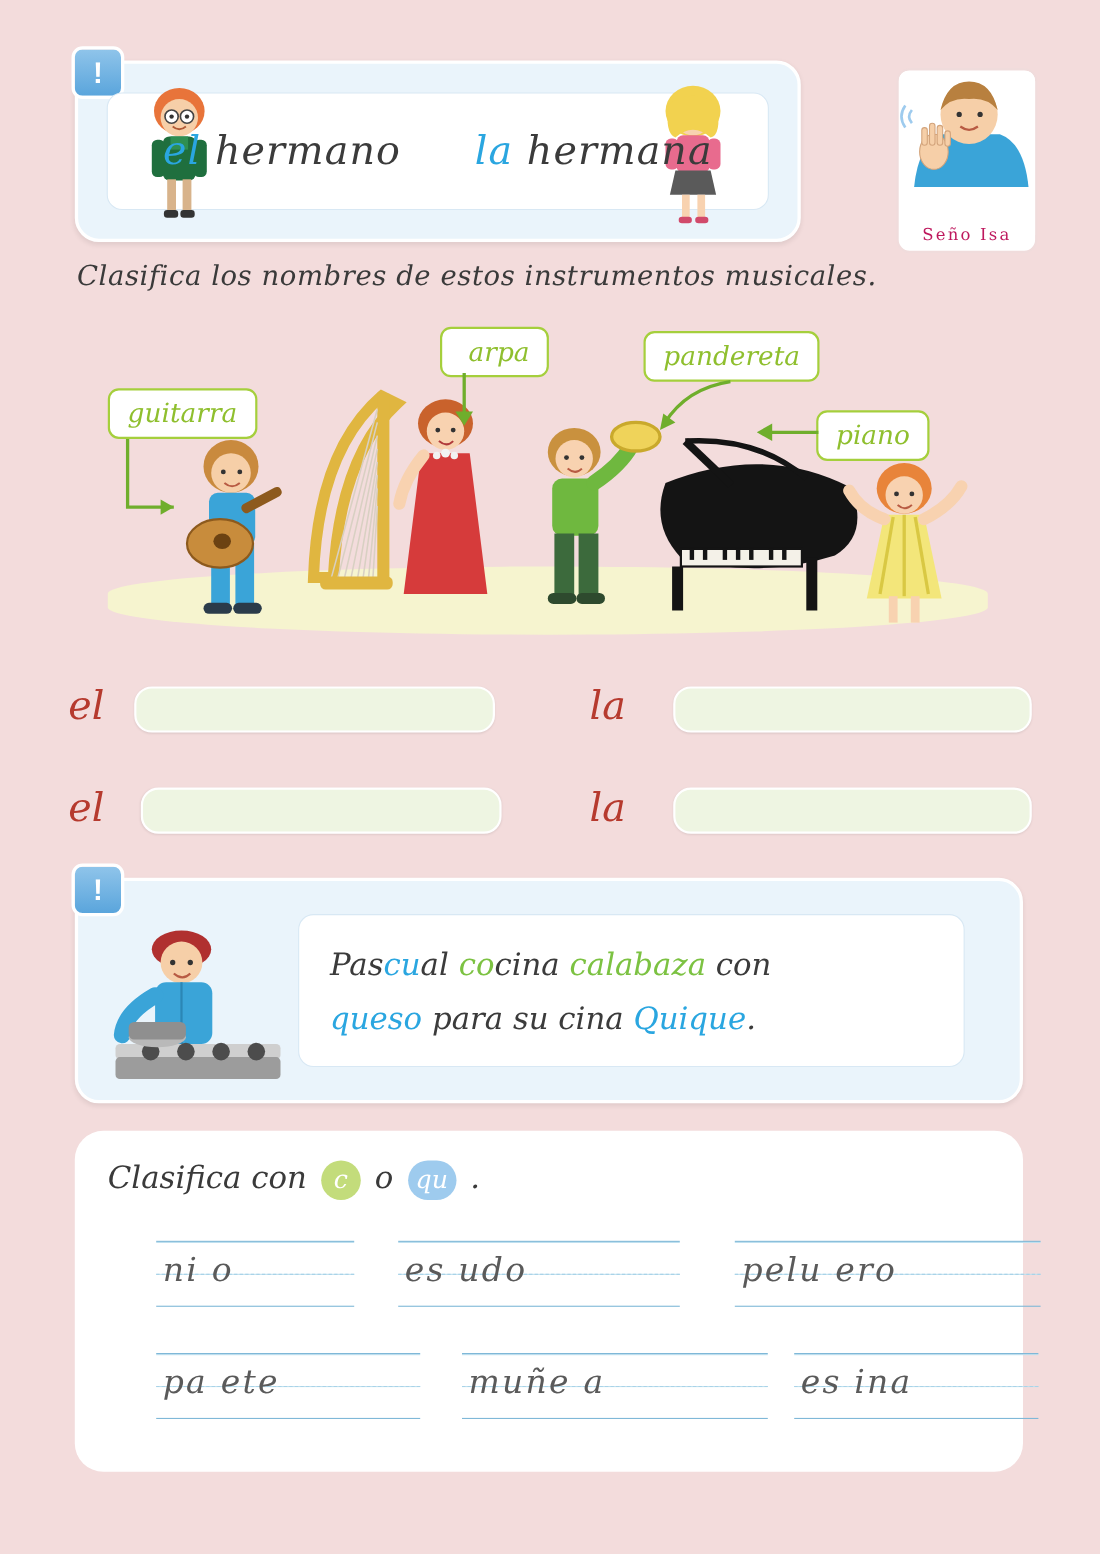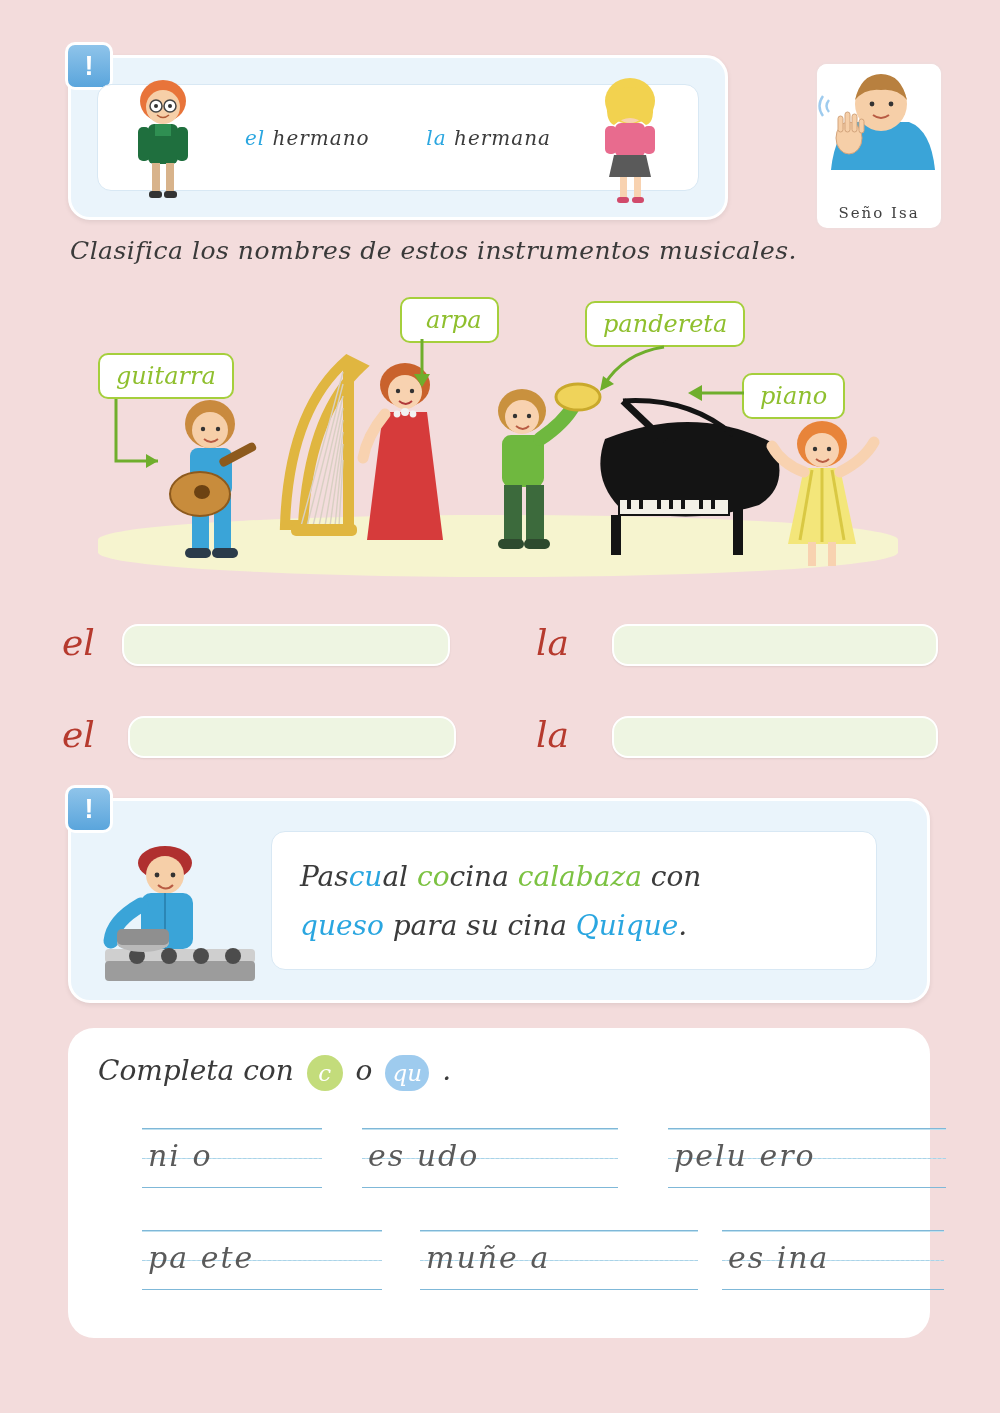--- a/index.html
+++ b/index.html
@@ -33,37 +33,37 @@
     border:3px solid #fff;
     color:#fff; font-weight:bold; font-size:27px;
     display:flex; align-items:center; justify-content:center;
     font-family:"Liberation Sans", sans-serif;
   }
   .hermano-text {
     position:absolute; left:0; right:0; top:50%;
     transform:translateY(-50%);
     text-align:center;
     font-family:"DejaVu Serif", serif;
-    font-size:20px; font-style:italic;
+    font-size:36px; font-style:italic;
     letter-spacing:1px;
   }
   .hermano-text .blue { color:#2aa6e0; }
   .hermano-text .dark { color:#3b3b3b; }
   .hermano-text .gap { display:inline-block; width:42px; }
 
   
   #seno-isa {
     position:absolute; left:815px; top:62px; width:128px; height:168px;
     background:#ffffff; border-radius:12px;
     border:2px solid #f0dcdc;
     overflow:hidden;
   }
   #seno-isa .label {
     position:absolute; bottom:6px; left:0; right:0; text-align:center;
-    font-family:"DejaVu Serif", serif; font-size:15px; color:#404040;
+    font-family:"DejaVu Serif", serif; font-size:15px; color:#be185d;
     letter-spacing:2px;
   }
 
   
   #instruccion {
     position:absolute; left:70px; top:236px; width:880px;
     font-family:"DejaVu Serif", serif; font-style:italic;
     font-size:25px; color:#3a3a3a; letter-spacing:.5px;
   }
 
@@ -378,21 +378,21 @@
   <div class="inner-card">
     <div class="frase">
       <span>Pas</span><span class="cyan">cu</span><span>al </span><span class="green">c</span><span class="green">o</span><span>cina </span><span class="green">c</span><span class="green">alabaza</span><span> con</span><br>
       <span class="cyan">queso</span><span> para su cina </span><span class="cyan">Quique</span><span>.</span>
     </div>
   </div>
 </div>
 
 <div id="panel-completa">
   <div id="titulo-completa">
-    <span>Completa con</span>
+    <span>Clasifica con</span>
     <span class="pill c">c</span>
     <span>o</span>
     <span class="pill qu">qu</span>
     <span>.</span>
   </div>
 
   <div class="ruled" style="left:30px;  top:100px; width:180px;">
     <div class="mid"></div>
     <span>ni    o</span>
   </div>

